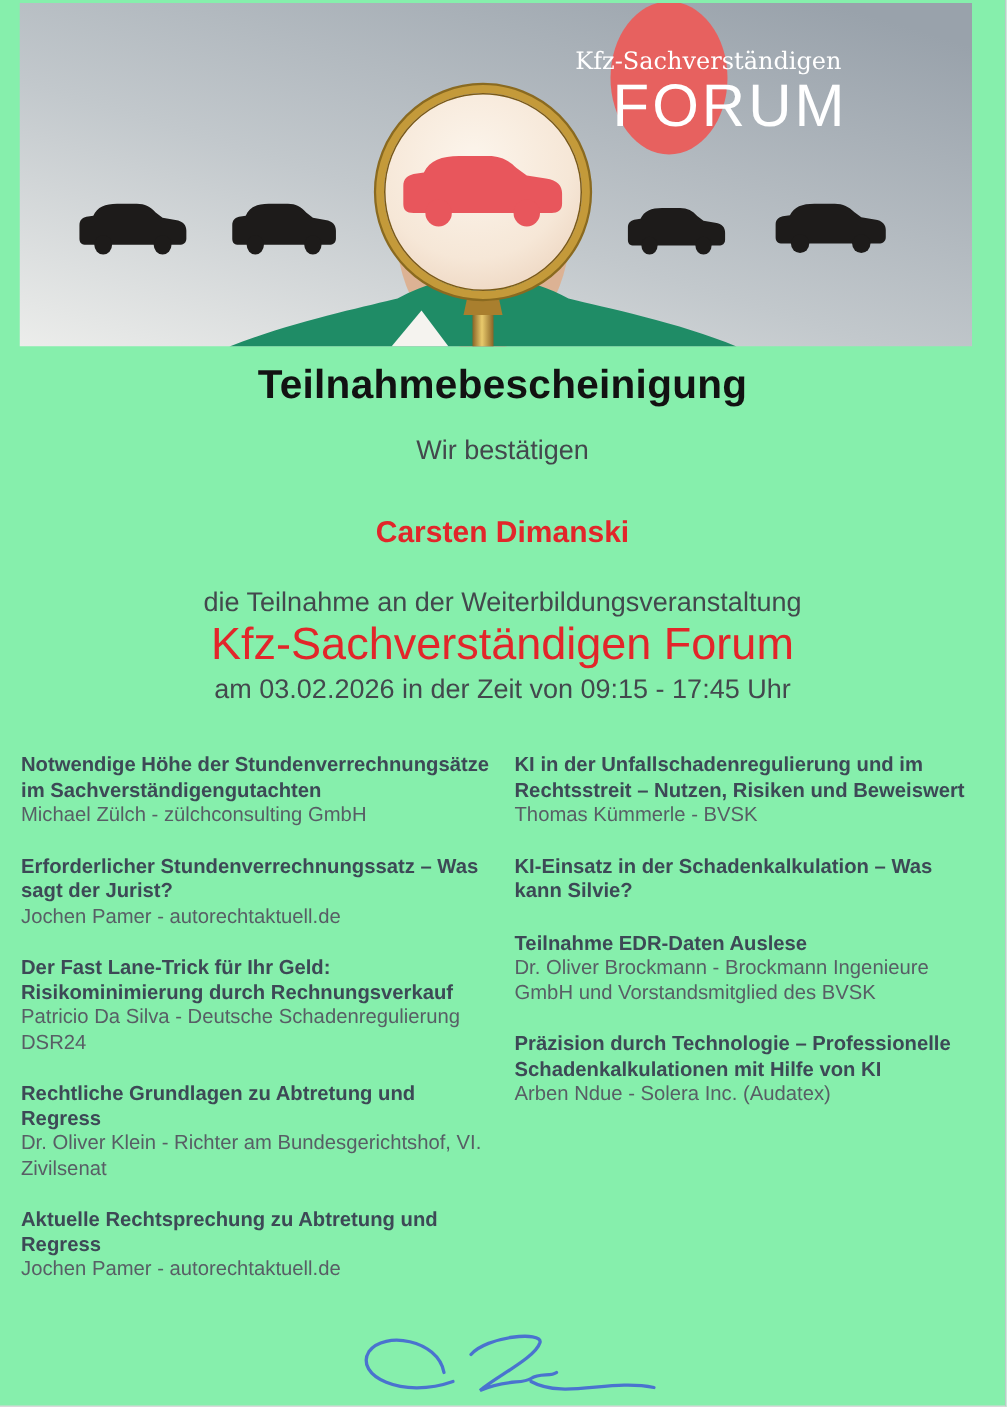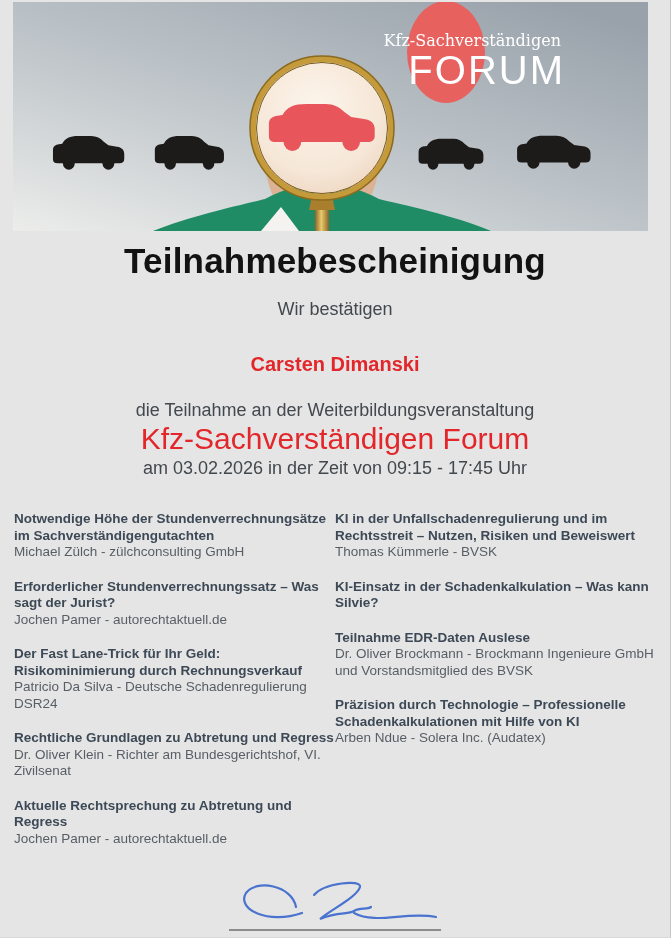--- a/index.html
+++ b/index.html
@@ -1,32 +1,32 @@
 <!DOCTYPE html>
 <html lang="de"><head>
 <meta charset="utf-8">
 <style>
   html,body{margin:0;padding:0;background:#fff;}
   .page{
-    position:relative;width:671px;height:938px;background:#e5e5e5;overflow:hidden;
+    position:relative;width:671px;height:938px;background:#86efac;overflow:hidden;
     border-right:1px solid #c3c7cb;border-bottom:1px solid #d9d9d9;box-sizing:border-box;
     font-family:"Liberation Sans",sans-serif;color:#3e4347;
   }
   .hero{margin:2px 13px 0 13px;width:635px;height:229px;}
   .hero svg{display:block;}
   .center{text-align:center;}
-  .cert-title{margin-top:10px;font-size:35px;font-weight:700;color:#121212;letter-spacing:.2px;}
+  .cert-title{margin-top:10px;font-size:27px;font-weight:700;color:#121212;letter-spacing:.2px;}
   .small-line{font-size:18px;color:#43484d;}
   .confirm{margin-top:18px;}
   .participant{margin-top:33px;font-size:20px;font-weight:700;color:#e2262a;}
   .intro{margin-top:24px;}
   .event-name{margin-top:1px;font-size:30px;font-weight:400;color:#e2262a;}
   .event-date{margin-top:2px;}
   .sessions{
-    display:grid;grid-template-columns:1fr 1fr;
+    display:grid;grid-template-columns:1fr 1fr;column-gap:16px;
     padding:0 14px;margin-top:32px;
   }
   .session{margin-bottom:18px;font-size:13.5px;line-height:16.5px;}
   .session .t{font-weight:700;color:#3d4956;}
   .session .s{color:#585e65;}
   .sig-block{margin-top:10px;display:flex;flex-direction:column;align-items:center;}
   .sig-line{width:212px;height:2px;background:#8c8c8c;margin-top:-4px;}
   .sig-name{margin-top:11px;font-size:13.5px;color:#3f4347;}
 </style>
 </head>

